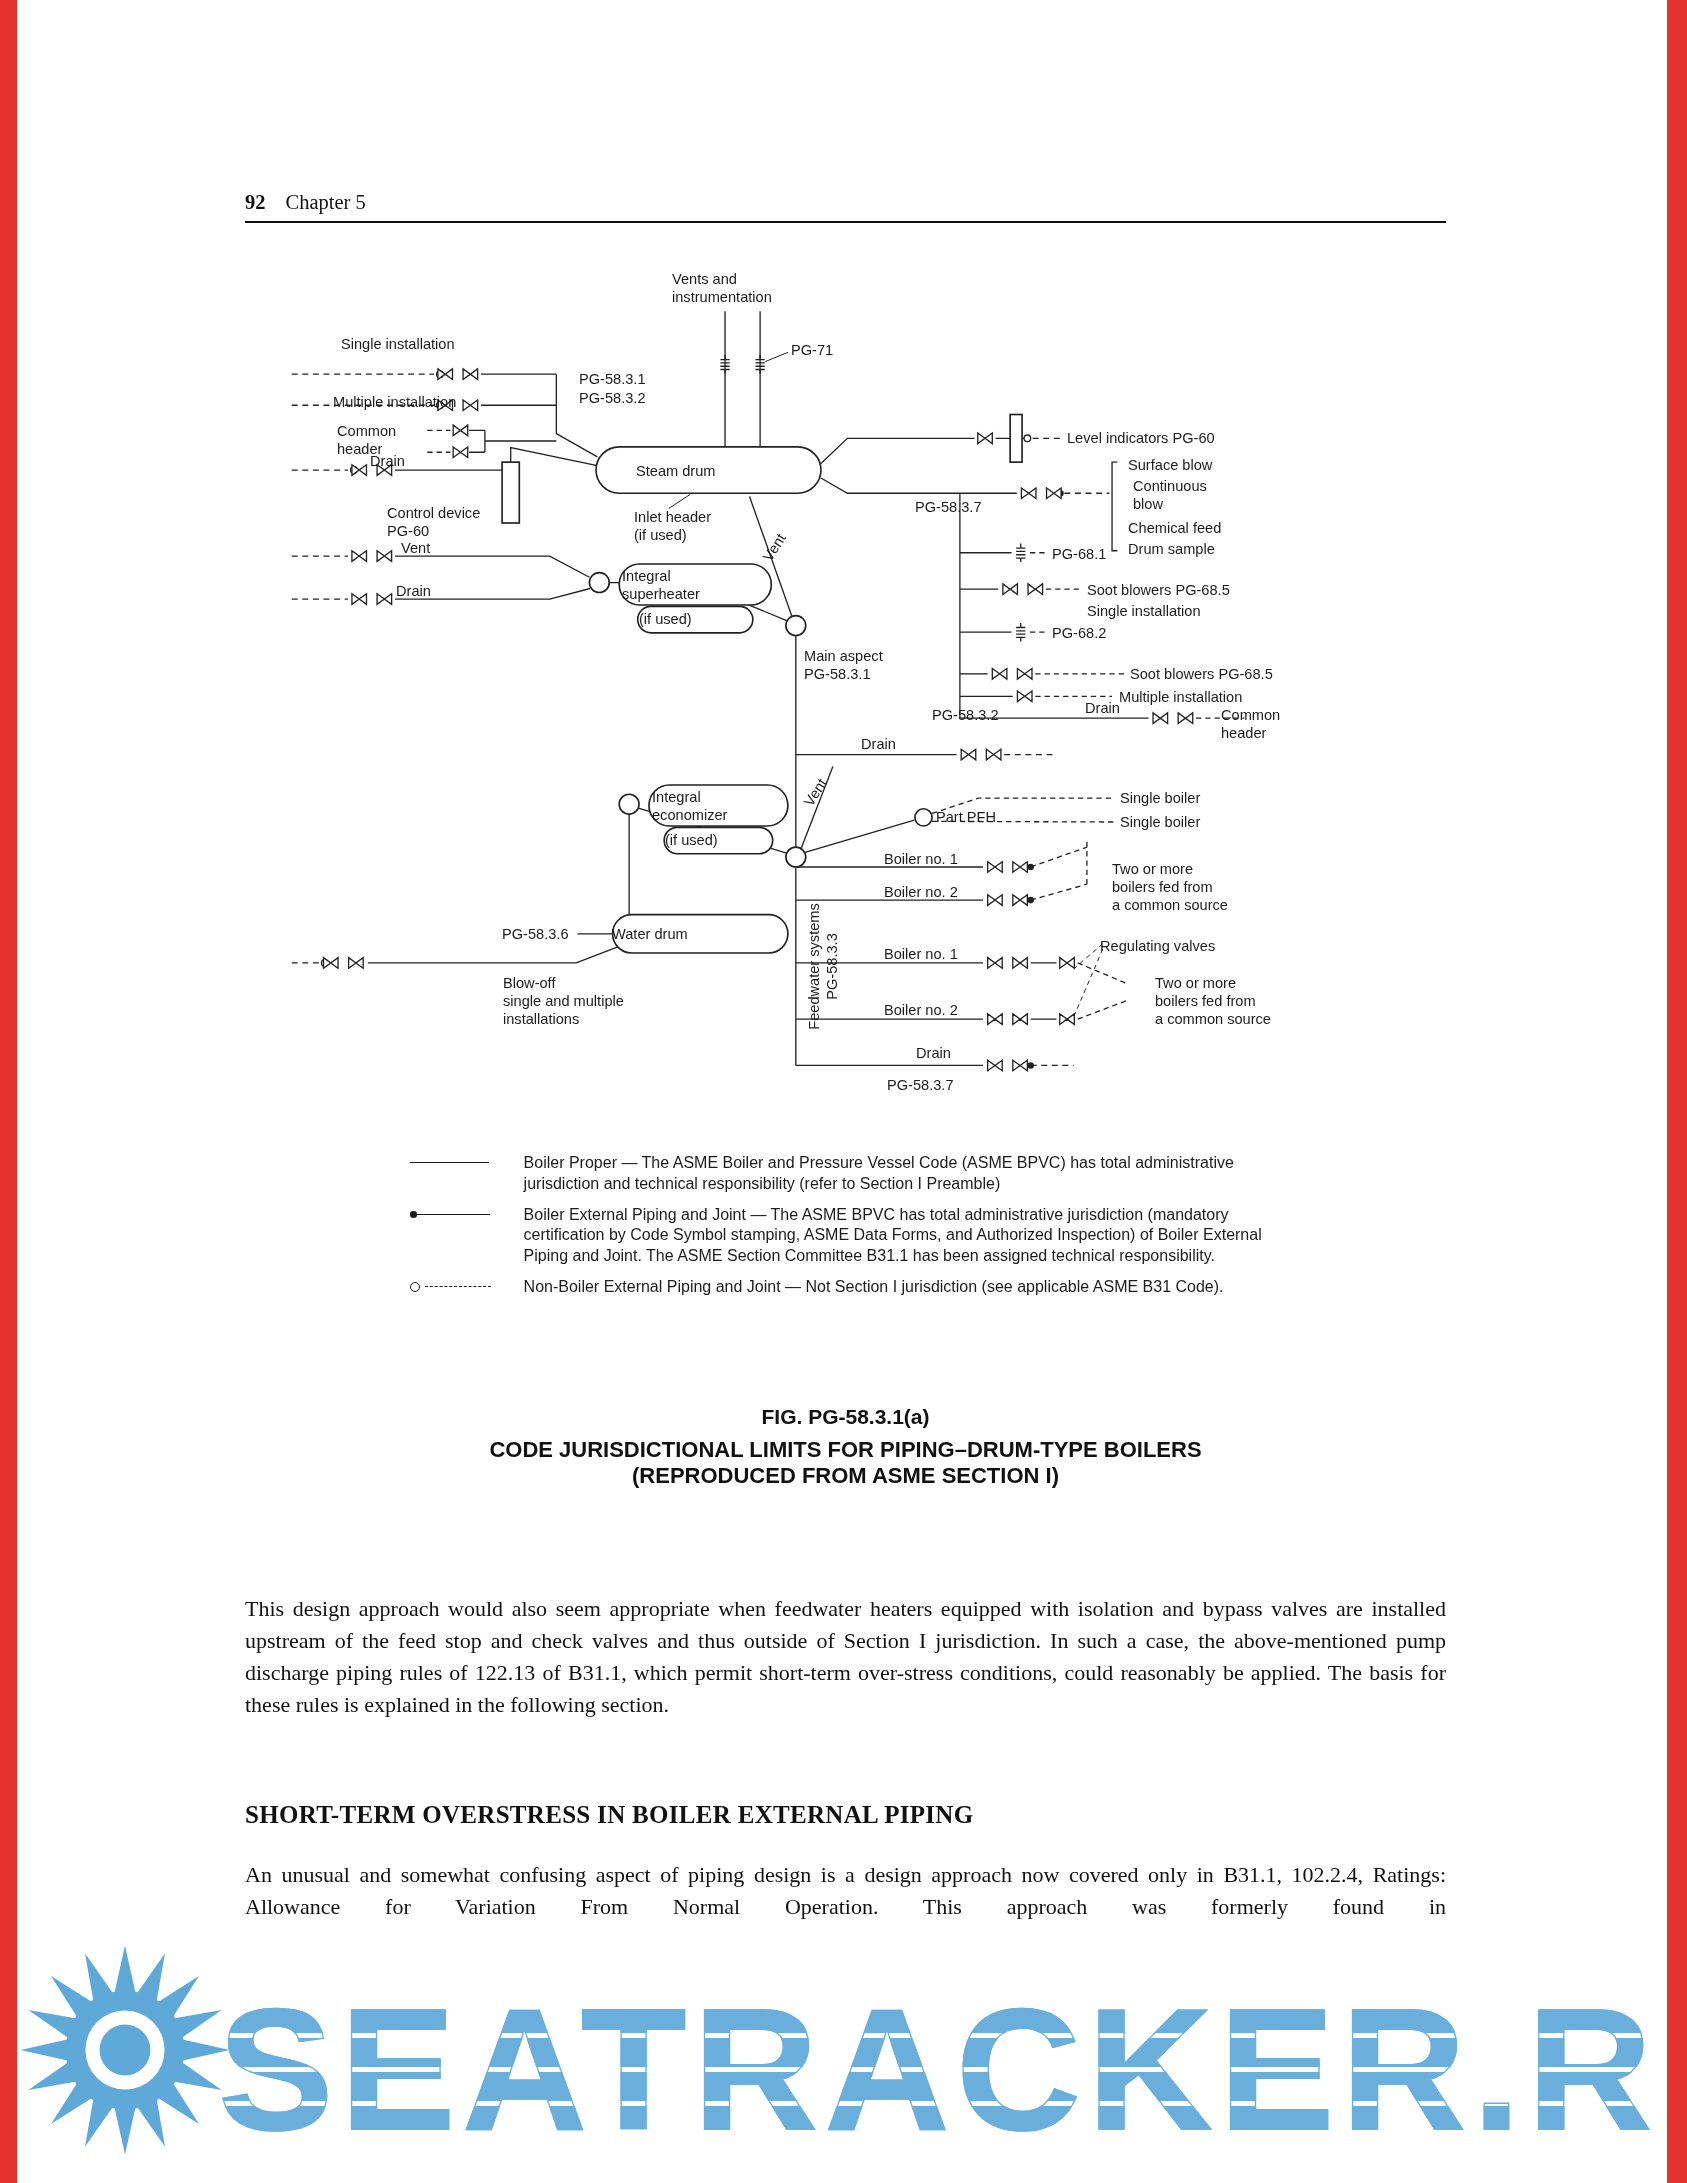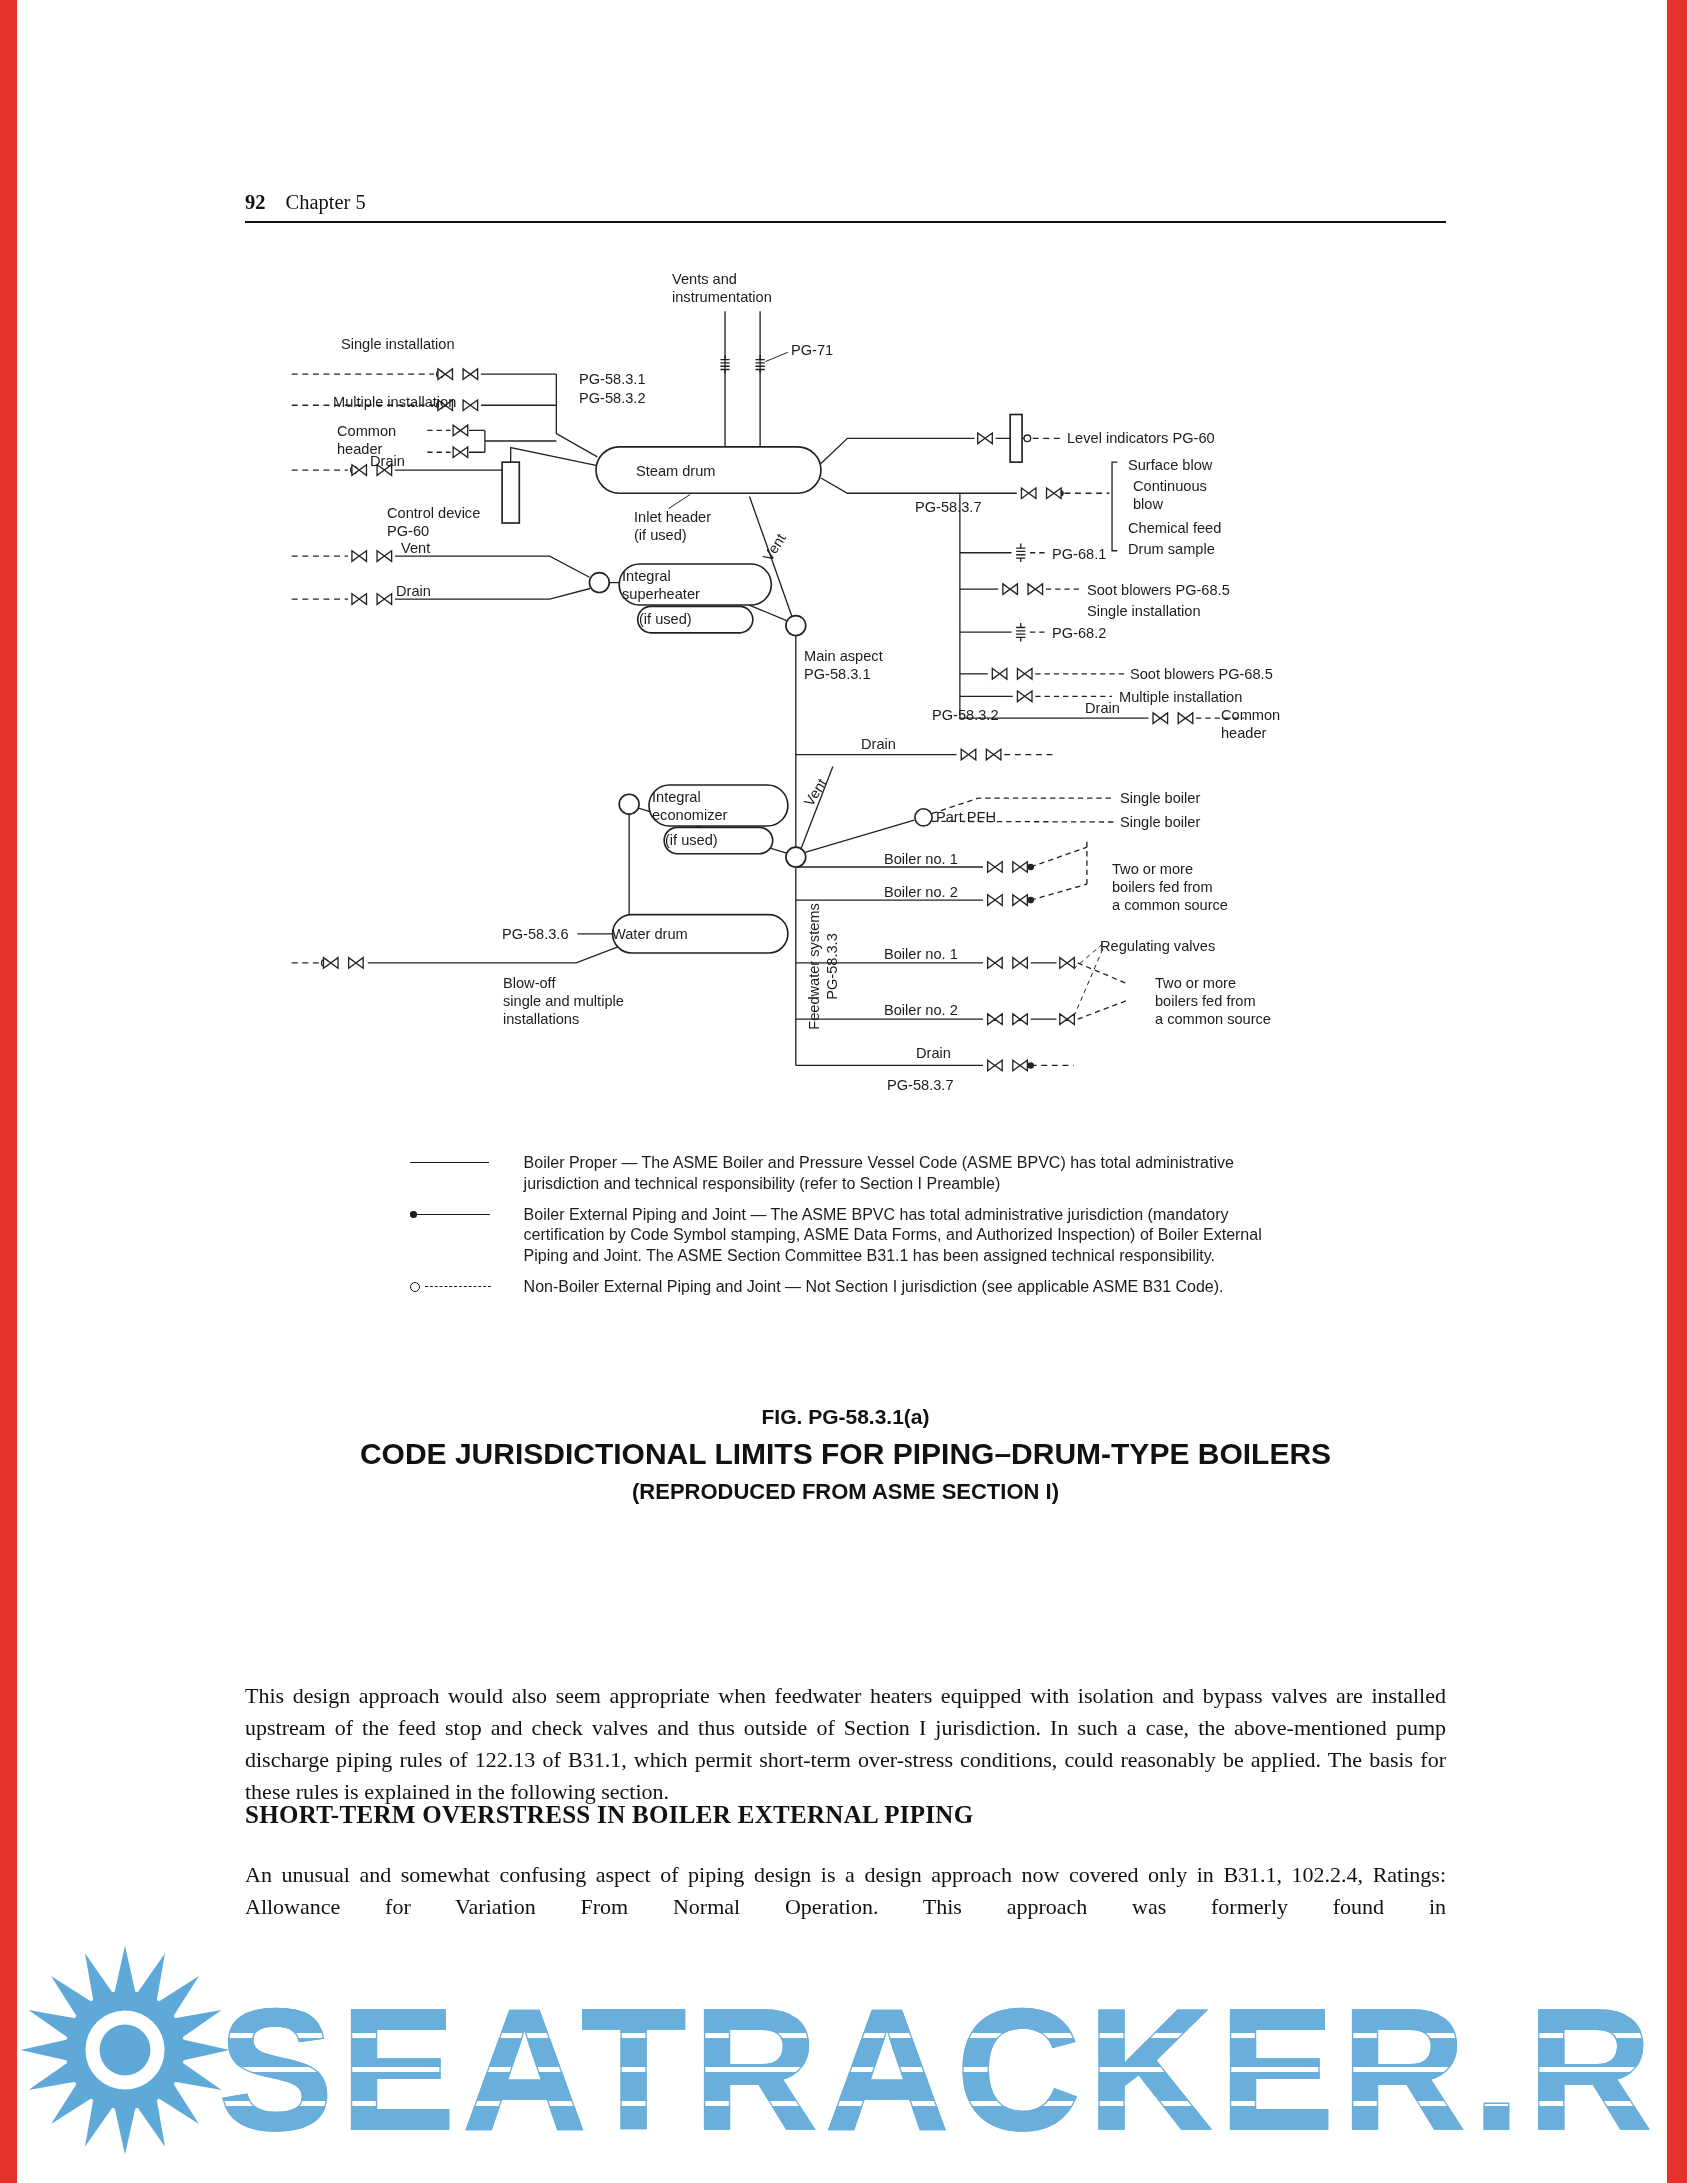--- a/index.html
+++ b/index.html
@@ -32,26 +32,26 @@
   .lsym .line{position:absolute;top:9.3px;left:0;width:79px;border-top:1.7px solid #1c1c1c;}
   .lsym .dline{position:absolute;top:9.3px;left:14.6px;width:66px;border-top:1.7px dashed #1c1c1c;}
   .lsym .dot{position:absolute;top:6.6px;left:0;width:6.6px;height:6.6px;background:#1c1c1c;border-radius:50%;}
   .lsym .circ{position:absolute;top:5.3px;left:0;width:8px;height:8px;border:1.7px solid #1c1c1c;border-radius:50%;background:#fff;}
   .ltext{flex:1;}
 
   
   .caption{position:absolute;left:245px;top:1405px;width:1201px;text-align:center;
            font-family:"Liberation Sans", sans-serif;font-weight:bold;color:#111;}
   .caption .l1{font-size:21px;margin-bottom:8px;}
-  .caption .l2{font-size:30px;margin-bottom:8px;}
+  .caption .l2{font-size:22px;}
   .caption .l3{font-size:22px;}
 
   
   .para{position:absolute;left:245px;width:1201px;font-size:22px;line-height:32px;text-align:justify;}
-  .p1{top:1680px;}
+  .p1{top:1593px;}
   .sechead{position:absolute;left:245px;top:1801px;font-size:25px;font-weight:bold;letter-spacing:0.3px;}
   .p2{top:1859px;text-align-last:justify;}
 
   
   .wm{position:absolute;left:218px;top:1970px;width:1456px;height:212px;z-index:10;}
   .wmtext{font-family:"Liberation Sans", sans-serif;font-weight:bold;font-size:173px;line-height:198px;
           letter-spacing:6.6px;white-space:nowrap;
           background:repeating-linear-gradient(180deg,#5ea9d8 0px,#5ea9d8 29px,#ffffff 29px,#ffffff 34px);
           -webkit-background-clip:text;background-clip:text;color:transparent;
           -webkit-text-stroke:1.3px #5ea9d8;opacity:.92;}

